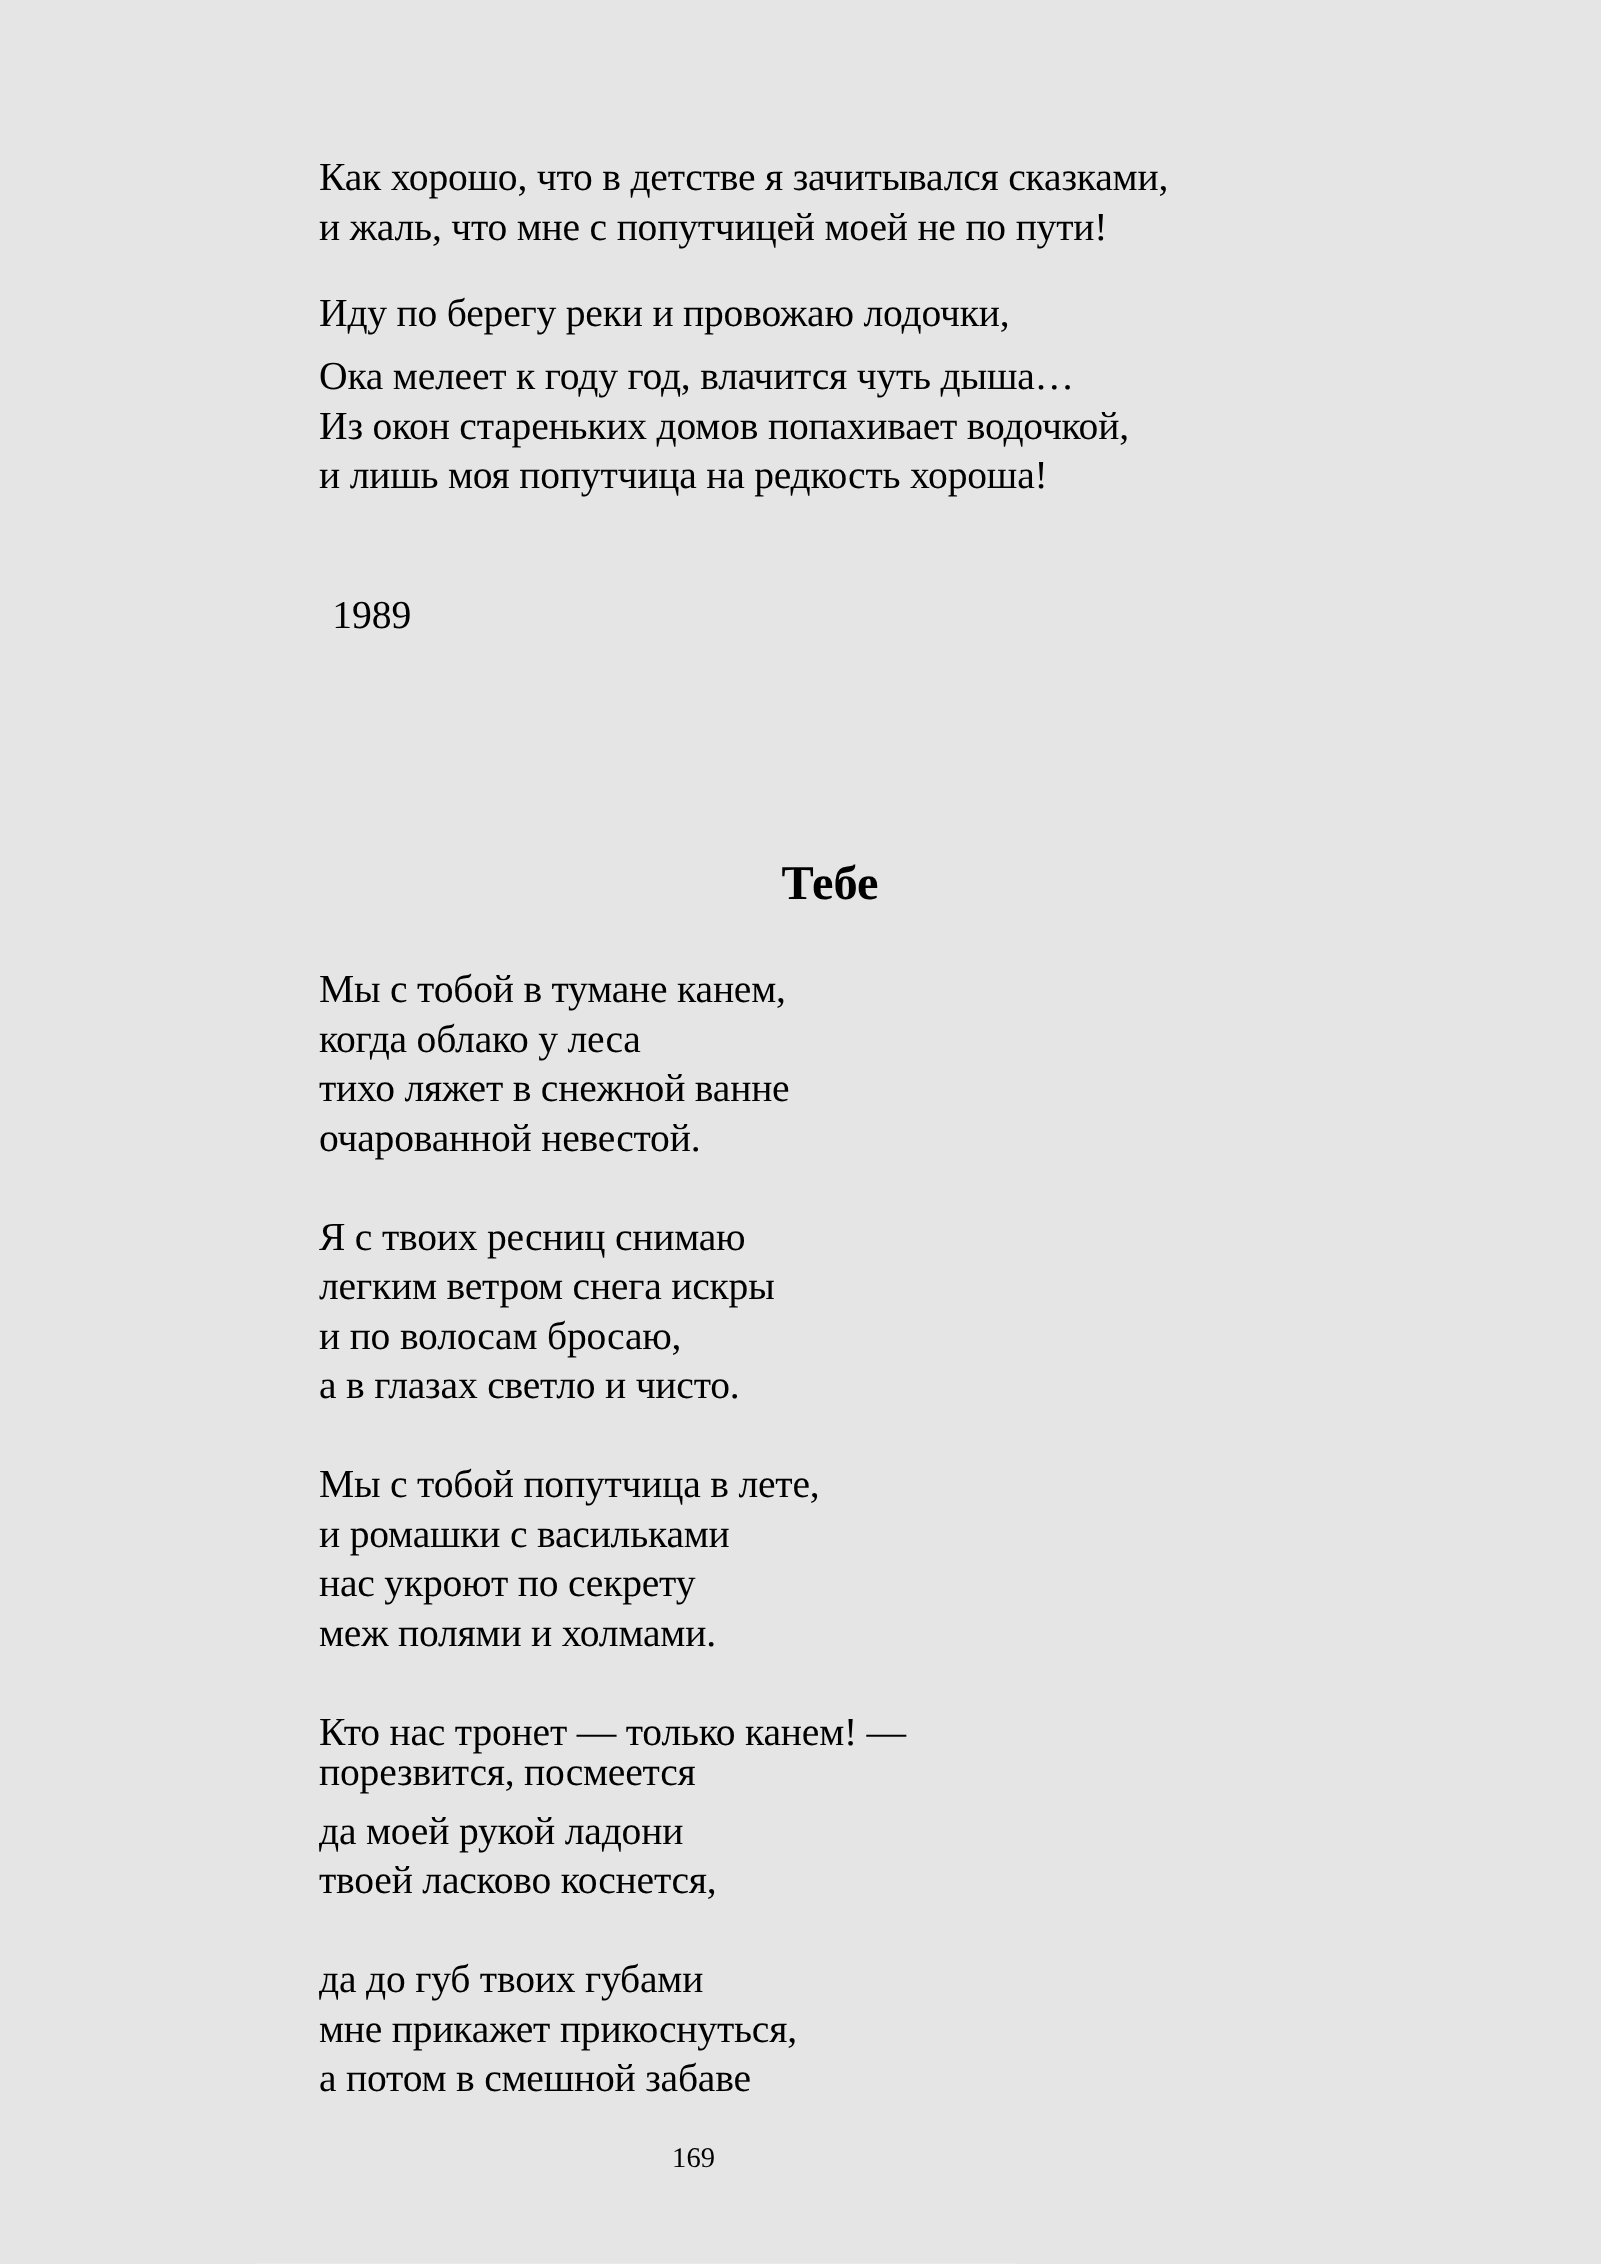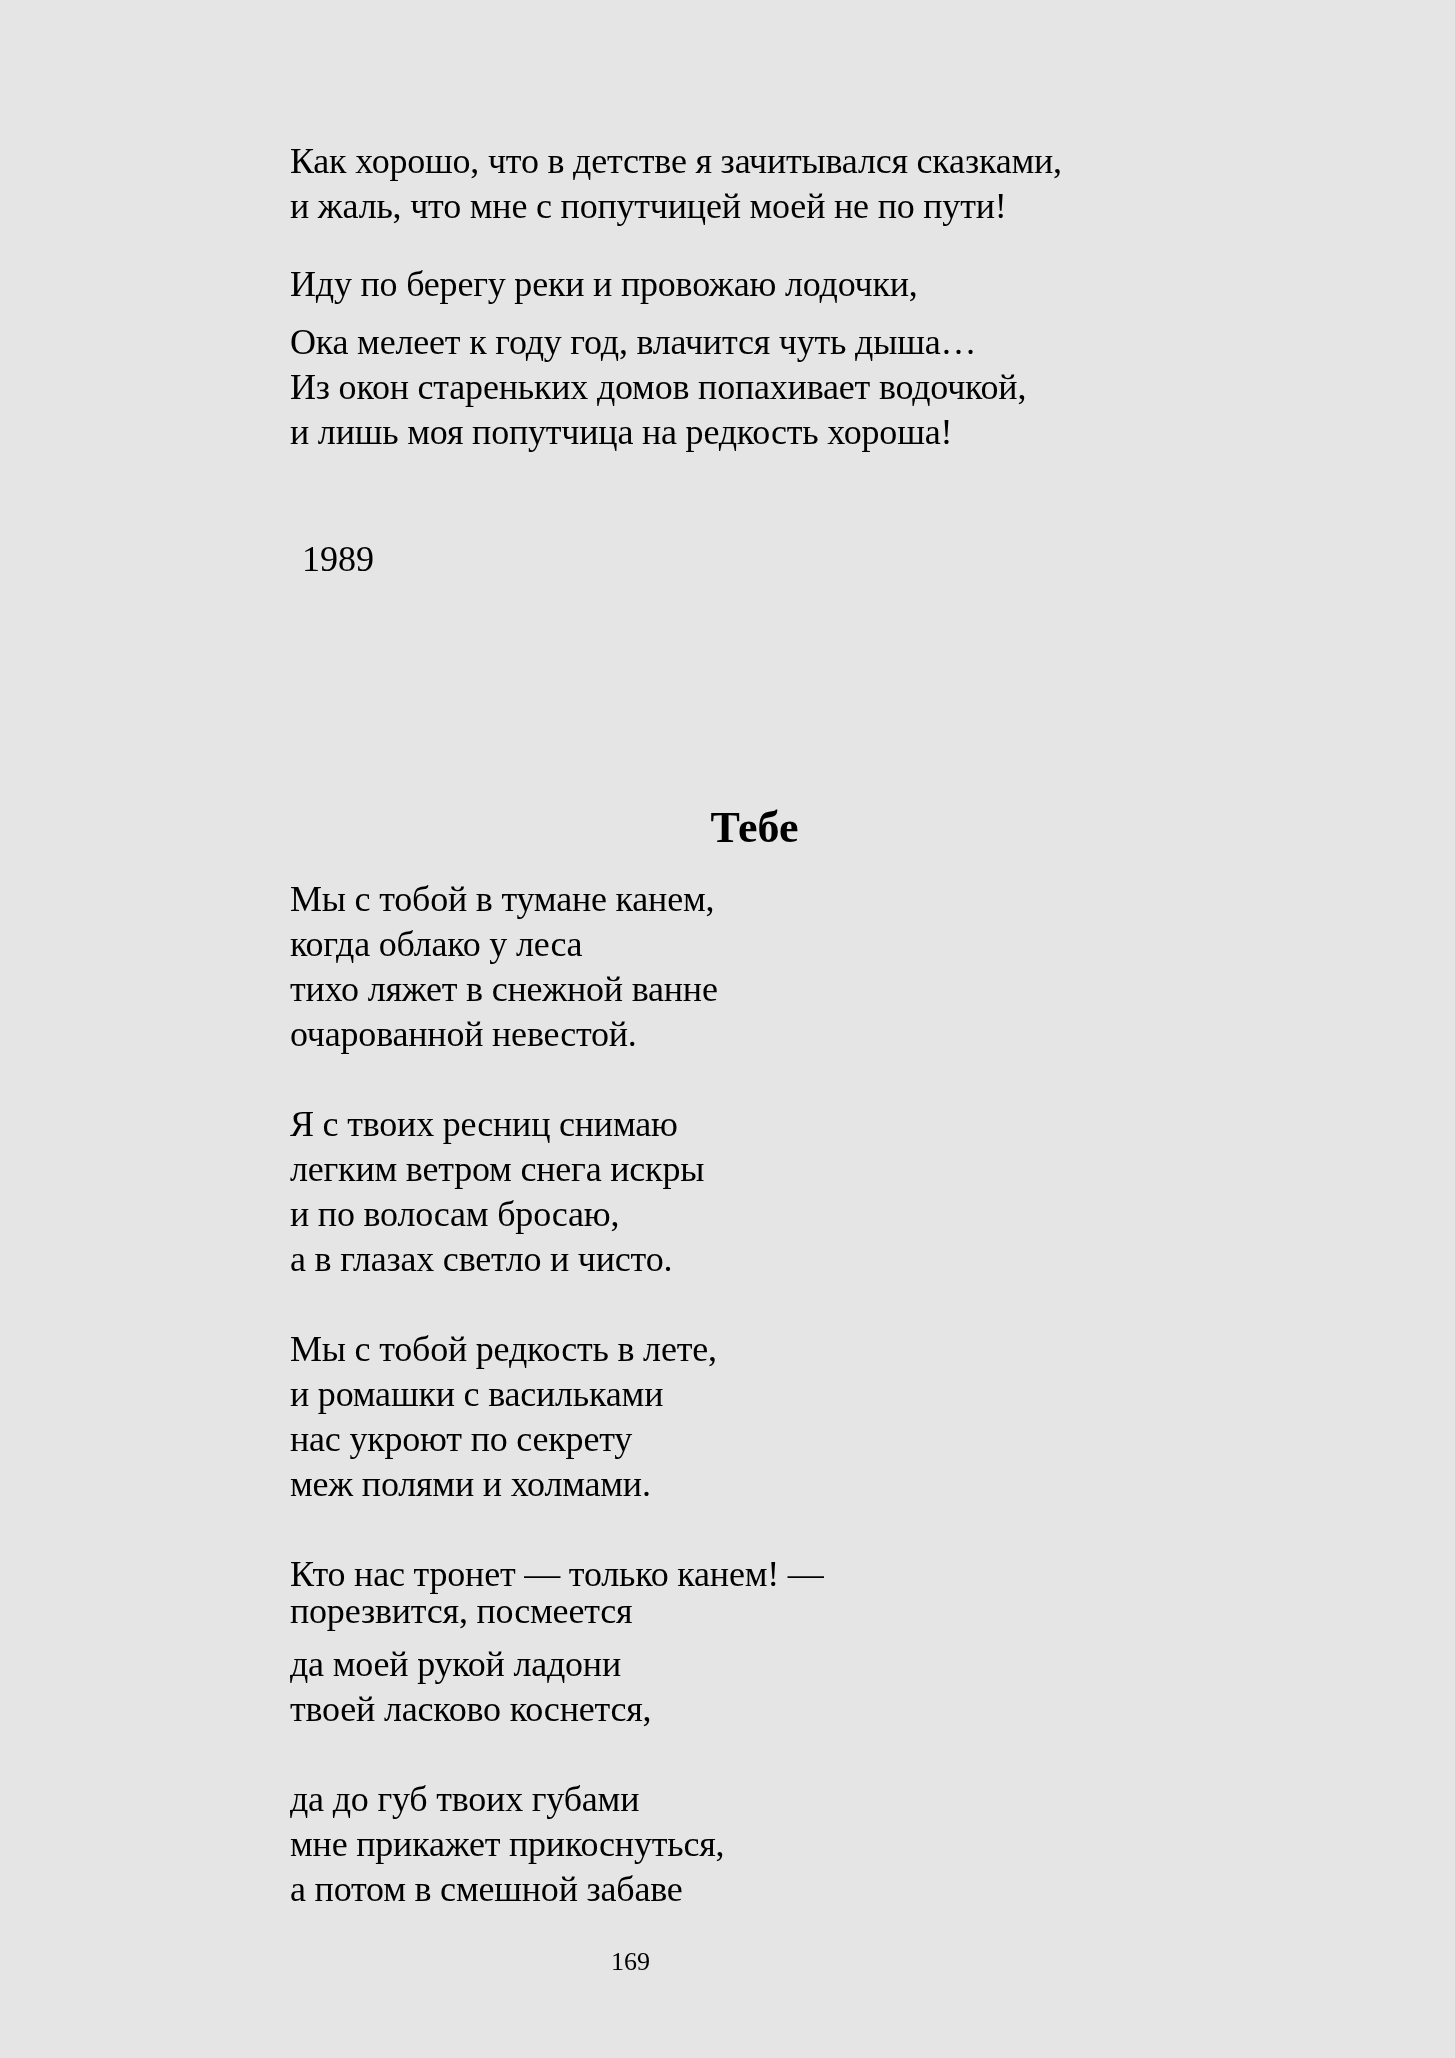--- a/index.html
+++ b/index.html
@@ -27,21 +27,21 @@
       left: 290px;
       font-size: 36px;
       line-height: 45px;
       white-space: nowrap;
       letter-spacing: -0.2px;
     }
     .title {
       position: absolute;
       left: 0;
       width: 1455px;
-      top: 801px;
+      top: 776px;
       text-align: center;
       font-size: 44px;
       font-weight: bold;
       line-height: 54px;
       padding-left: 54px;
       box-sizing: border-box;
     }
     .year {
       position: absolute;
       left: 302px;
@@ -92,21 +92,21 @@
     </div>
 
     <div>
       <div class="line" style="top:1102px">Я с твоих ресниц снимаю</div>
       <div class="line" style="top:1147px">легким ветром снега искры</div>
       <div class="line" style="top:1192px">и по волосам бросаю,</div>
       <div class="line" style="top:1237px">а в глазах светло и чисто.</div>
     </div>
 
     <div>
-      <div class="line" style="top:1327px">Мы с тобой редкость в лете,</div>
+      <div class="line" style="top:1327px">Мы с тобой попутчица в лете,</div>
       <div class="line" style="top:1372px">и ромашки с васильками</div>
       <div class="line" style="top:1417px">нас укроют по секрету</div>
       <div class="line" style="top:1462px">меж полями и холмами.</div>
     </div>
 
     <div>
       <div class="line" style="top:1552px">Кто нас тронет — только канем! —</div>
       <div class="line" style="top:1589px">порезвится, посмеется</div>
       <div class="line" style="top:1642px">да моей рукой ладони</div>
       <div class="line" style="top:1687px">твоей ласково коснется,</div>

